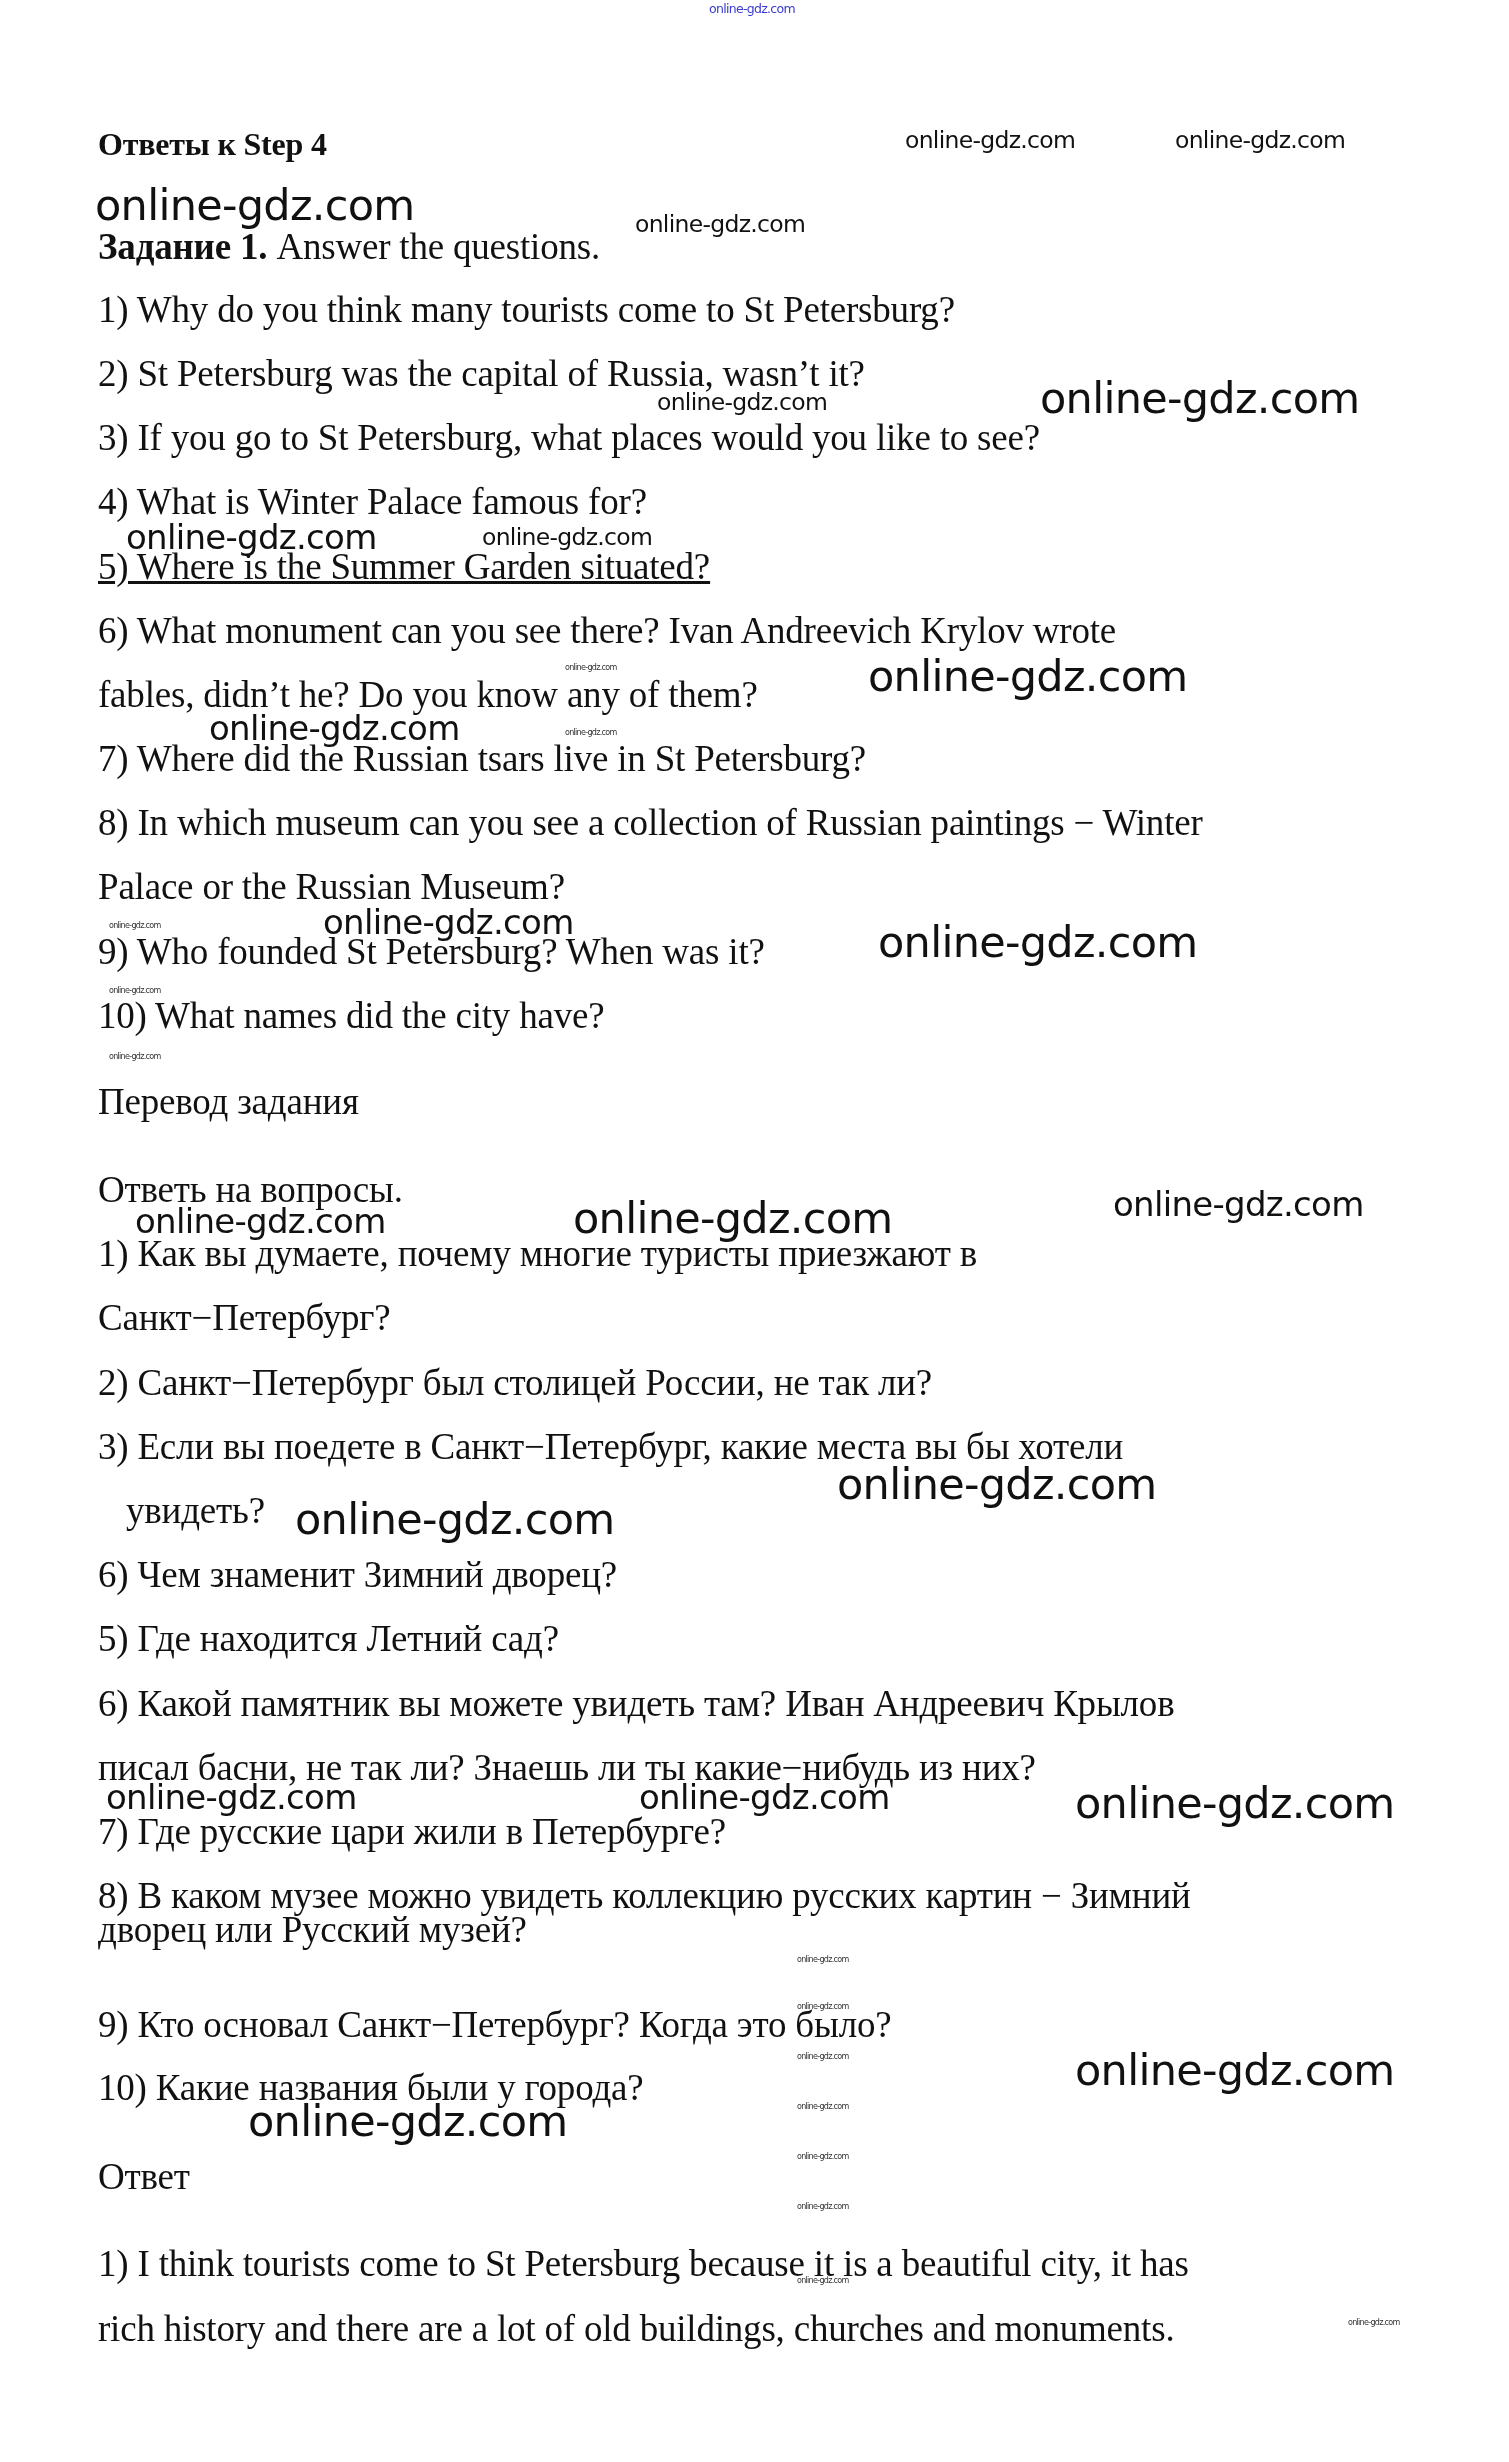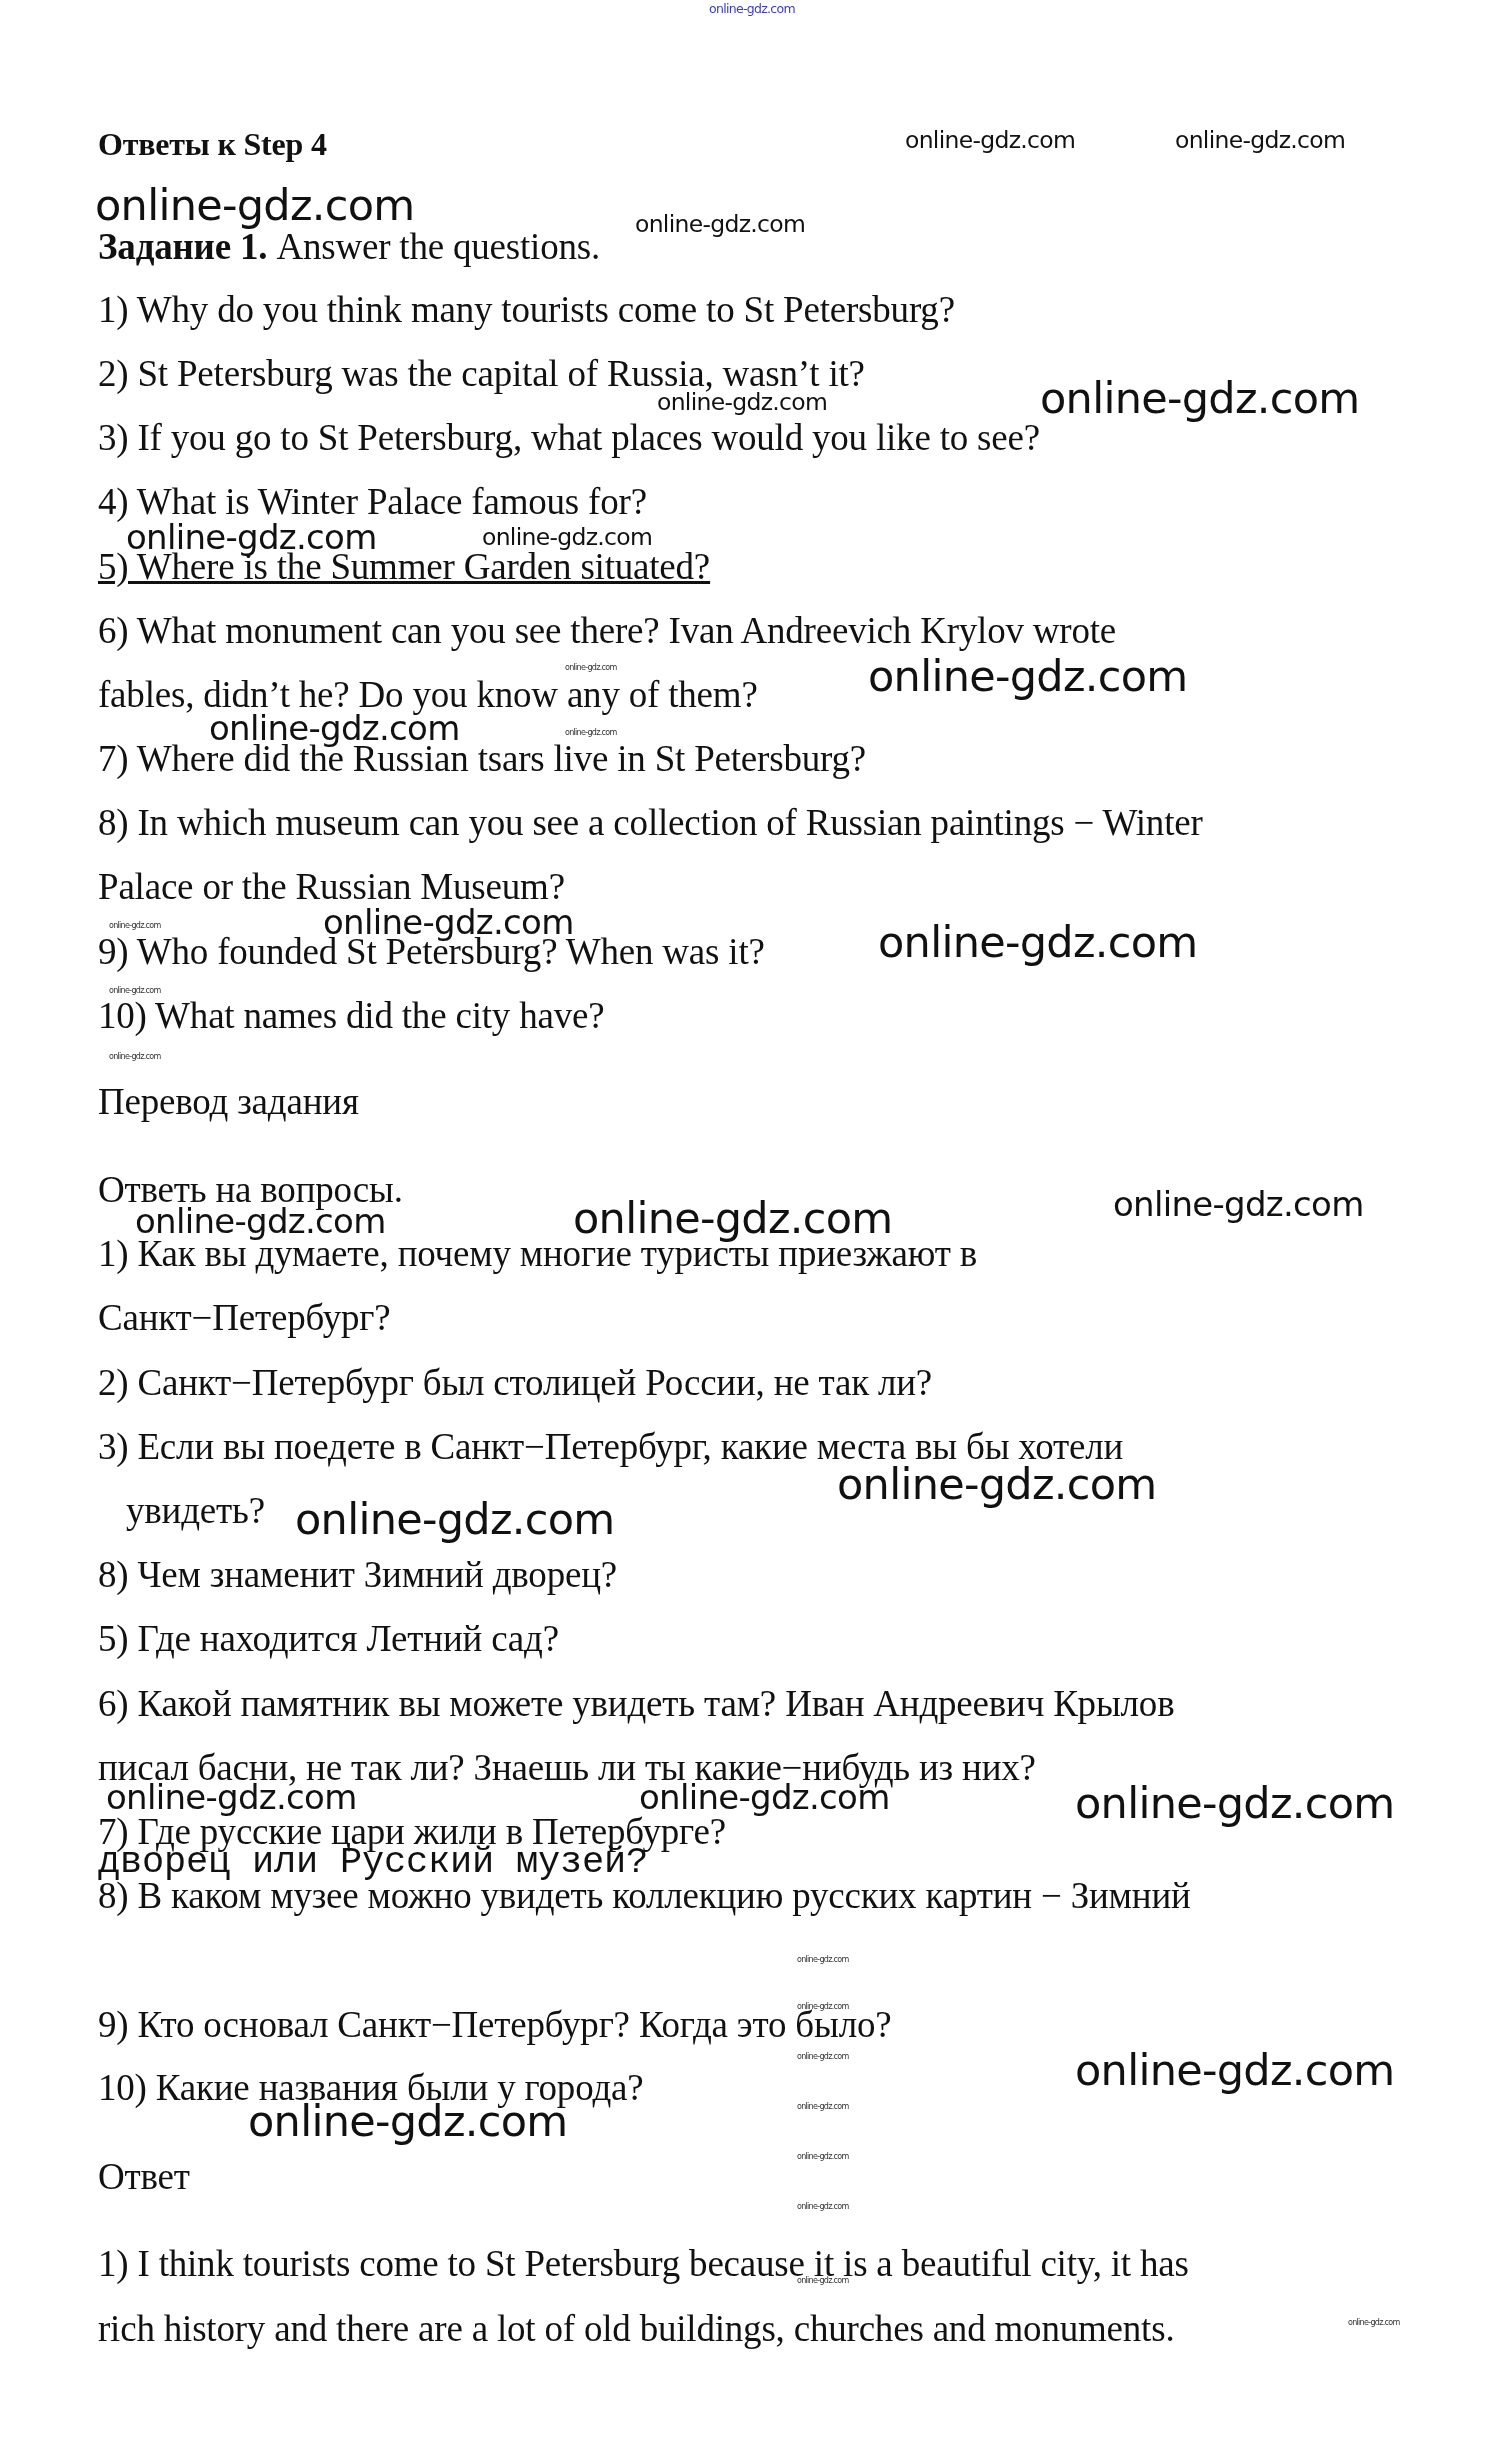--- a/index.html
+++ b/index.html
@@ -73,30 +73,30 @@
 <div class="wm wm-l" style="left:1113px; top:1187px;">online-gdz.com</div>
 <div class="wm wm-l" style="left:135px; top:1204px;">online-gdz.com</div>
 
 <div class="line" style="top:1235px;">1) Как вы думаете, почему многие туристы приезжают в</div>
 <div class="line" style="top:1299px;">Санкт−Петербург?</div>
 <div class="line" style="top:1364px;">2) Санкт−Петербург был столицей России, не так ли?</div>
 <div class="line" style="top:1428px;">3) Если вы поедете в Санкт−Петербург, какие места вы бы хотели</div>
 <div class="wm wm-xl" style="left:837px; top:1463px;">online-gdz.com</div>
 <div class="line" style="top:1492px;margin-left:28px;">увидеть?</div>
 <div class="wm wm-xl" style="left:295px; top:1498px;">online-gdz.com</div>
-<div class="line" style="top:1556px;">8) Чем знаменит Зимний дворец?</div>
+<div class="line" style="top:1556px;">6) Чем знаменит Зимний дворец?</div>
 <div class="line" style="top:1620px;">5) Где находится Летний сад?</div>
 <div class="line" style="top:1685px;">6) Какой памятник вы можете увидеть там? Иван Андреевич Крылов</div>
 <div class="line" style="top:1749px;">писал басни, не так ли? Знаешь ли ты какие−нибудь из них?</div>
 <div class="wm wm-l" style="left:106px; top:1780px;">online-gdz.com</div>
 <div class="wm wm-l" style="left:639px; top:1780px;">online-gdz.com</div>
 <div class="wm wm-xl" style="left:1075px; top:1782px;">online-gdz.com</div>
 <div class="line" style="top:1813px;">7) Где русские цари жили в Петербурге?</div>
 <div class="line" style="top:1877px;">8) В каком музее можно увидеть коллекцию русских картин − Зимний</div>
-<div class="line" style="top:1844px;font-family:Liberation Mono, monospace;">дворец или Русский музей?</div>
+<div class="line" style="top:1911px;">дворец или Русский музей?</div>
 <div class="wm wm-xs" style="left:797px; top:1956px;">online-gdz.com</div>
 <div class="wm wm-xs" style="left:797px; top:2003px;">online-gdz.com</div>
 <div class="line" style="top:2006px;">9) Кто основал Санкт−Петербург? Когда это было?</div>
 <div class="wm wm-xs" style="left:797px; top:2053px;">online-gdz.com</div>
 <div class="wm wm-xl" style="left:1075px; top:2049px;">online-gdz.com</div>
 <div class="line" style="top:2069px;">10) Какие названия были у города?</div>
 <div class="wm wm-xs" style="left:797px; top:2103px;">online-gdz.com</div>
 <div class="wm wm-xl" style="left:248px; top:2100px;">online-gdz.com</div>
 
 <div class="line italic" style="top:2158px;">Ответ</div>

